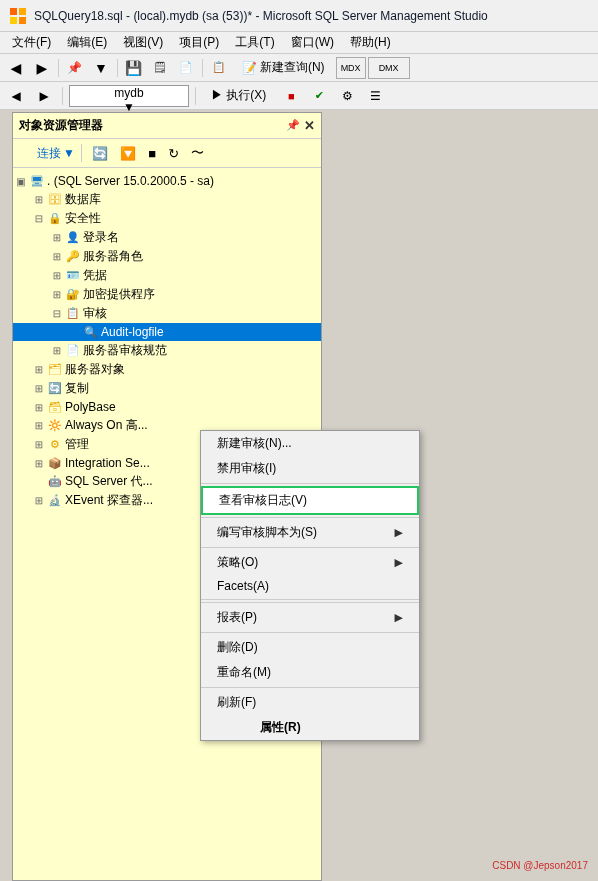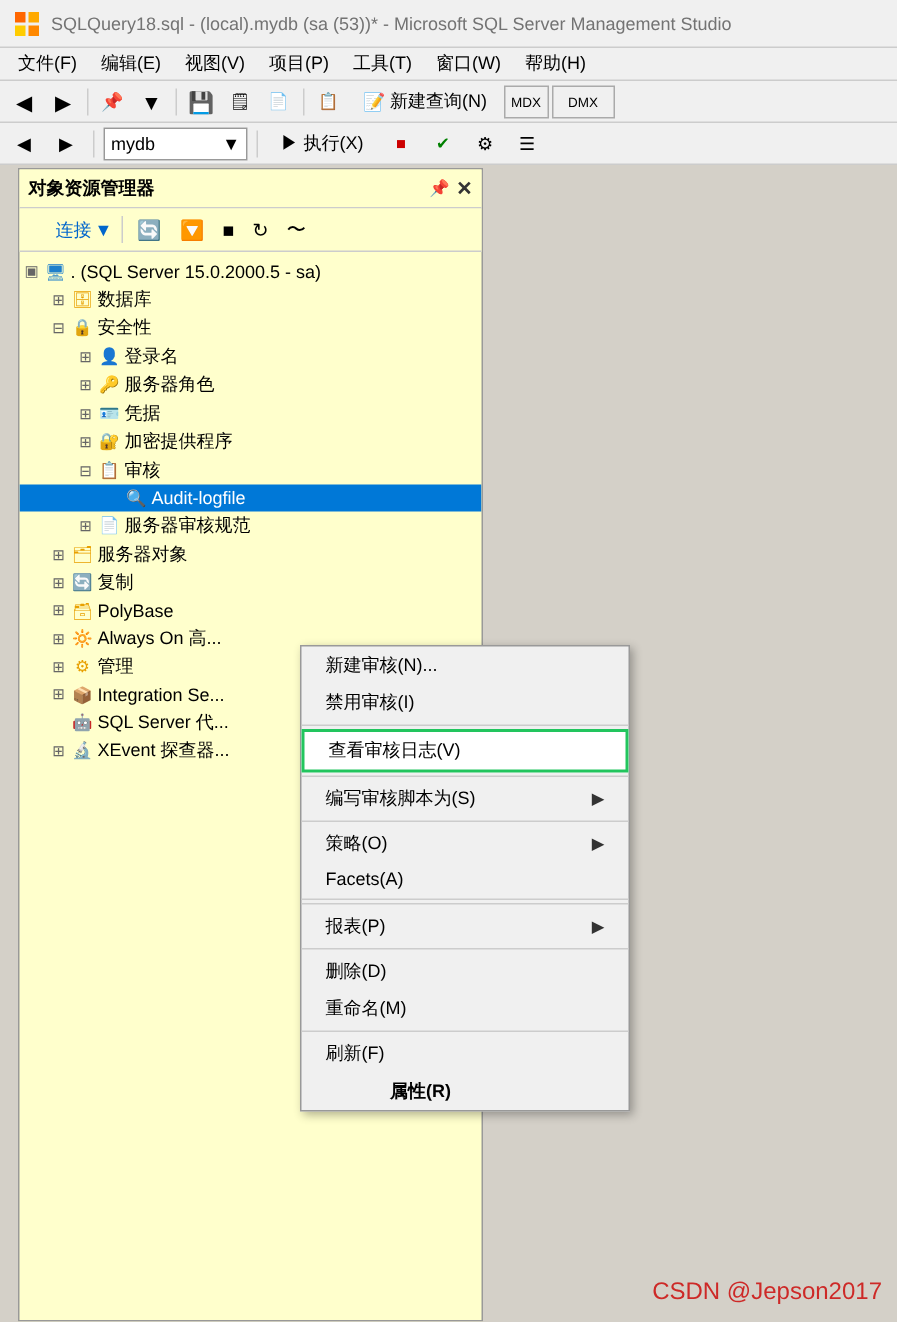--- a/index.html
+++ b/index.html
@@ -15,21 +15,21 @@
 
     
     .title-bar {
       background: #f0f0f0;
       height: 32px;
       display: flex;
       align-items: center;
       padding: 0 8px;
       border-bottom: 1px solid #ccc;
       font-size: 12px;
-      color: #737373;
+      color: #0f172a;
     }
     .title-bar .app-icon {
       width: 20px;
       height: 20px;
       margin-right: 6px;
       flex-shrink: 0;
     }
 
     
     .menu-bar {
@@ -84,28 +84,29 @@
       background: #f0f0f0;
       height: 28px;
       display: flex;
       align-items: center;
       padding: 0 4px;
       border-bottom: 1px solid #ccc;
       gap: 4px;
     }
     .db-dropdown {
       height: 22px;
-      width: 96px;
+      width: 120px;
       border: 1px solid #999;
       background: white;
       font-size: 12px;
       padding: 0 4px;
       display: flex;
       align-items: center;
       justify-content: space-between;
+      flex-direction: column;
     }
 
     
     .object-explorer {
       background: #ffffcc;
       border: 1px solid #999;
       position: absolute;
       top: 112px;
       left: 12px;
       width: 310px;
@@ -223,21 +224,21 @@
       justify-content: space-between;
       border: 2px solid #22c55e;
       background: #fff;
     }
 
     
     .watermark {
       position: absolute;
       bottom: 10px;
       right: 10px;
-      font-size: 16px;
+      font-size: 10px;
       color: #c00;
       opacity: 0.8;
     }
 
     
     .icon-server { color: #1e7fcb; }
     .icon-folder { color: #e8a000; }
     .icon-security { color: #cc0000; }
     .icon-audit { color: #8b4513; }
     .icon-green { color: #008000; }

